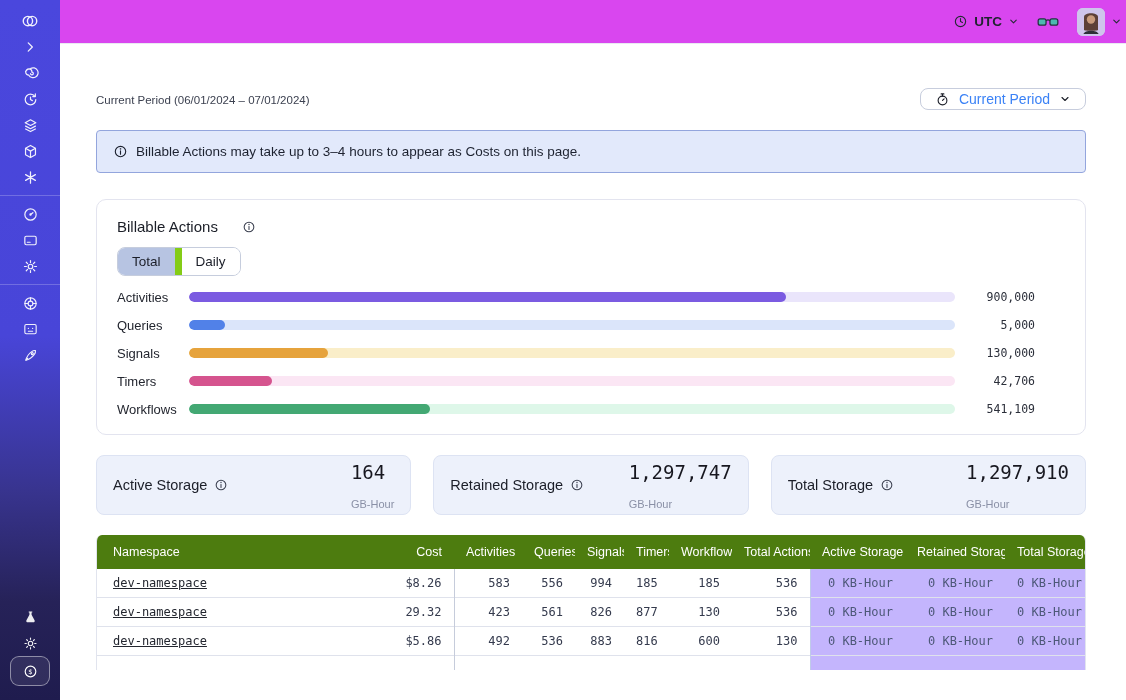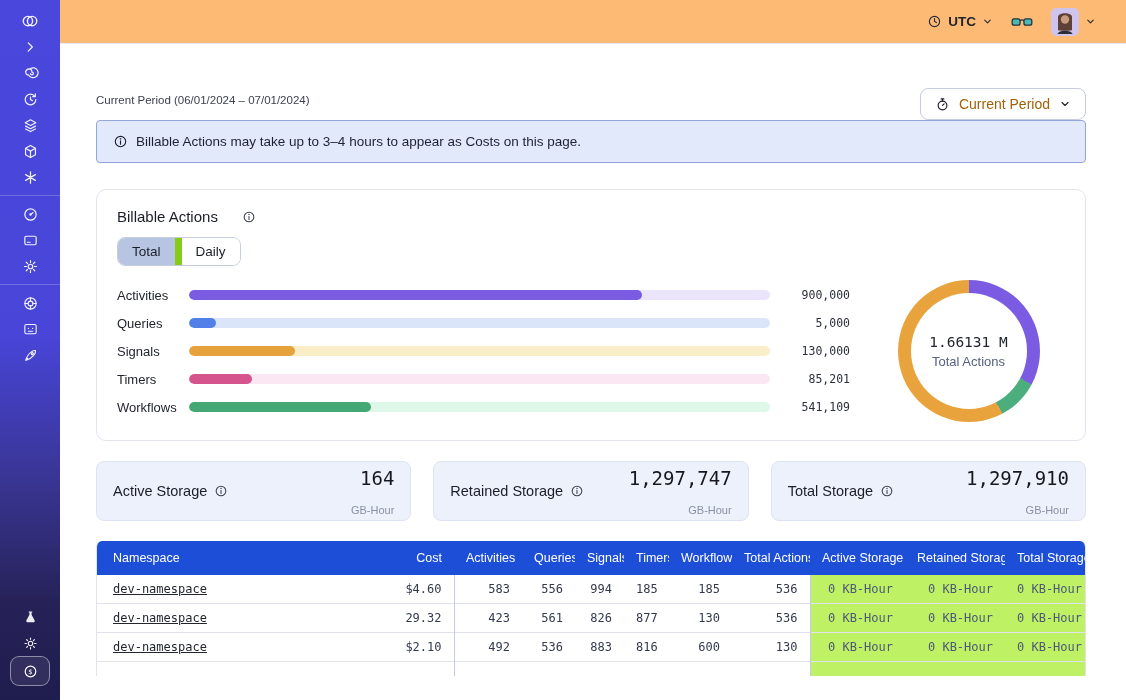--- a/index.html
+++ b/index.html
@@ -13,40 +13,40 @@
   .side-icon { width:60px; height:26px; display:flex; align-items:center; justify-content:center;
     color:#fff; opacity:.92; cursor:pointer; flex:0 0 auto; }
   .side-icon svg { display:block; }
   .side-divider { width:60px; height:1px; background:rgba(255,255,255,.22); margin:5px 0; flex:0 0 auto; }
   .side-spacer { flex:1 1 auto; }
   .side-active { width:40px; height:30px; border:1px solid rgba(255,255,255,.45);
     border-radius:9px; background:rgba(255,255,255,.08); display:flex; align-items:center;
     justify-content:center; margin-bottom:14px; cursor:pointer; color:#fff; }
 
   
-  .topbar { position:absolute; left:60px; top:0; right:0; height:44px; background:#fdba74;
+  .topbar { position:absolute; left:60px; top:0; right:0; height:44px; background:#d946ef;
     border-bottom:1px solid #e9e9f2; display:flex; align-items:center; justify-content:flex-end;
-    gap:18px; padding-right:30px; z-index:4; }
+    gap:18px; padding-right:4px; z-index:4; }
   .tz-picker { display:flex; align-items:center; gap:6px; cursor:pointer; color:#20242f;
     font-size:13.5px; font-weight:600; }
   .avatar-group { display:flex; align-items:center; gap:6px; cursor:pointer; }
   .avatar { width:28px; height:28px; border-radius:6px; overflow:hidden; background:#cfc5ec; }
 
   
   .content { position:absolute; left:60px; top:44px; right:0; bottom:0; background:#fff;
     padding:44px 40px 0 36px; }
 
   .page-head { display:flex; justify-content:space-between; align-items:flex-start; }
   .page-title { font-size:26px; font-weight:700; letter-spacing:-.2px; color:#17171f; }
   .page-subtitle { margin-top:6px; font-size:11.5px; color:#3c4150; }
-  .period-btn { display:flex; align-items:center; gap:9px; height:32px; padding:1px 14px;
+  .period-btn { display:flex; align-items:center; gap:9px; height:22px; padding:1px 14px;
     border:1px solid #c7cddd; border-radius:8px; background:#fff; font-size:14px; font-weight:500;
-    color:#a16207; cursor:pointer; font-family:inherit; }
-
-  .banner { border:1px solid #93a5dd; background:#e2e9fb; border-radius:4px;
+    color:#3b82f6; cursor:pointer; font-family:inherit; }
+
+  .banner { margin-top:20px; border:1px solid #93a5dd; background:#e2e9fb; border-radius:4px;
     padding:13px 16px; display:flex; align-items:center; gap:8px; font-size:13.5px; color:#1d2230; }
 
   
   .card { margin-top:26px; border:1px solid #e3e4ef; border-radius:10px; padding:18px 24px 18px 20px; }
   .card-title-row { display:flex; align-items:center; gap:24px; font-size:15px; font-weight:500; color:#1b1e27; }
   .tabs { display:inline-flex; margin-top:12px; border:1px solid #c6cddd; border-radius:8px; overflow:hidden; }
   .tab { padding:6px 14px; font-size:13.5px; background:#fff; color:#1b1e28; cursor:pointer;
     border:none; font-family:inherit; }
   .tab.active { background:#b7c4e2; font-weight:500; }
   .tab + .tab { border-left:7px solid #84cc16; }
@@ -66,37 +66,37 @@
   .donut-center { position:absolute; inset:0; display:flex; flex-direction:column; align-items:center;
     justify-content:center; gap:4px; z-index:1; }
   .donut-total { font-family:"DejaVu Sans Mono", monospace; font-size:14.5px; color:#23262f; }
   .donut-sub { font-size:13px; color:#57617f; }
 
   
   .storage-row { display:flex; gap:22px; margin-top:20px; }
   .storage-card { flex:1 1 0; background:#edf1fb; border:1px solid #dde3f3; border-radius:8px;
     height:60px; padding:10px 16px; display:flex; align-items:center; justify-content:space-between; }
   .storage-label { display:flex; align-items:center; gap:7px; font-size:14.5px; color:#1b1e28; }
-  .storage-val-box { text-align:right; }
+  .storage-val-box { }
   .storage-val { font-family:"DejaVu Sans Mono", monospace; font-size:19px; color:#17171f; line-height:22px; }
   .storage-unit { font-size:11px; color:#8a90a6; margin-top:15px; }
 
   
   .table-wrap { margin-top:20px; border-left:1px solid #e1e4ee; border-right:1px solid #e1e4ee;
     border-radius:6px 6px 0 0; overflow:hidden; }
   table { width:100%; border-collapse:collapse; table-layout:fixed; }
-  thead th { background:#1d4ed8; color:#fff; font-size:12.5px; font-weight:500; text-align:right;
+  thead th { background:#4d7c0f; color:#fff; font-size:12.5px; font-weight:500; text-align:right;
     padding:10px 12px; white-space:nowrap; overflow:hidden; }
   thead th:first-child { text-align:left; padding-left:16px; }
   tbody td { font-family:"DejaVu Sans Mono", monospace; font-size:12px; color:#343a4d;
     text-align:right; padding:7px 12px; border-top:1px solid #dfe2ec; background:#fff; white-space:nowrap; }
   tbody tr:first-child td { border-top:none; }
   tbody td:first-child { text-align:left; padding-left:16px; }
   td.sep-actions { border-left:1px solid #c6ccdb; }
-  td.storage-cell { background:#bef264; color:#4d5878; }
+  td.storage-cell { background:#c4b5fd; color:#4d5878; }
   td.sep-storage { border-left:1px solid #c0cbe9; }
   a.ns-link { color:#23262f; text-decoration:underline; cursor:pointer; }
 </style>
 </head>
 <body>
 
 <nav class="sidebar">
   <div class="side-icon" style="margin-top:8px">
     <svg width="20" height="20" viewBox="0 0 24 24" fill="none" stroke="currentColor" stroke-width="1.7">
       <circle cx="9.5" cy="12" r="5.6"></circle>
@@ -297,39 +297,31 @@
           <span class="bar-track" style="background: rgb(250, 238, 201);">
               <span class="bar-fill" style="width: 18.2%; background: rgb(230, 163, 60);"></span>
             </span>
           <span class="bar-val">130,000</span>
         </div>
         <div class="bar-line">
           <span class="bar-label">Timers</span>
           <span class="bar-track" style="background: rgb(251, 230, 244);">
               <span class="bar-fill" style="width: 10.8%; background: rgb(213, 84, 142);"></span>
             </span>
-          <span class="bar-val">85,201</span>
+          <span class="bar-val">42,706</span>
         </div>
         <div class="bar-line">
           <span class="bar-label">Workflows</span>
           <span class="bar-track" style="background: rgb(222, 247, 233);">
               <span class="bar-fill" style="width: 31.4%; background: rgb(67, 168, 115);"></span>
             </span>
           <span class="bar-val">541,109</span>
         </div>
       </div>
 
-      <div class="donut-wrap">
-        <div class="donut" id="donut" style="background: conic-gradient(rgb(123, 91, 225) 0deg, rgb(123, 91, 225) 118deg, rgb(76, 174, 124) 118deg, rgb(76, 174, 124) 152deg, rgb(232, 163, 61) 152deg, rgb(232, 163, 61) 360deg);">
-          <div class="donut-center">
-            <span class="donut-total">1.66131 M</span>
-            <span class="donut-sub">Total Actions</span>
-          </div>
-        </div>
-      </div>
     </div>
   </section>
 
   <div class="storage-row">
     <div class="storage-card">
       <div class="storage-label">
         <span>Active Storage</span>
         <svg width="14" height="14" viewBox="0 0 24 24" fill="none" stroke="#3a3f4f" stroke-width="1.8" stroke-linecap="round" style="cursor:pointer">
             <circle cx="12" cy="12" r="8.3"></circle>
             <path d="M12 11v5.2"></path>
@@ -397,21 +389,21 @@
           <th>Workflows</th>
           <th>Total Actions</th>
           <th>Active Storage</th>
           <th>Retained Storage</th>
           <th>Total Storage</th>
         </tr>
       </thead>
       <tbody>
         <tr>
           <td><a class="ns-link">dev-namespace</a></td>
-          <td>$4.60</td>
+          <td>$8.26</td>
           <td class="sep-actions">583</td>
           <td>556</td>
           <td>994</td>
           <td>185</td>
           <td>185</td>
           <td>536</td>
           <td class="storage-cell sep-storage">0 KB-Hour</td>
           <td class="storage-cell">0 KB-Hour</td>
           <td class="storage-cell">0 KB-Hour</td>
         </tr>
@@ -423,21 +415,21 @@
           <td>826</td>
           <td>877</td>
           <td>130</td>
           <td>536</td>
           <td class="storage-cell sep-storage">0 KB-Hour</td>
           <td class="storage-cell">0 KB-Hour</td>
           <td class="storage-cell">0 KB-Hour</td>
         </tr>
         <tr>
           <td><a class="ns-link">dev-namespace</a></td>
-          <td>$2.10</td>
+          <td>$5.86</td>
           <td class="sep-actions">492</td>
           <td>536</td>
           <td>883</td>
           <td>816</td>
           <td>600</td>
           <td>130</td>
           <td class="storage-cell sep-storage">0 KB-Hour</td>
           <td class="storage-cell">0 KB-Hour</td>
           <td class="storage-cell">0 KB-Hour</td>
         </tr>

